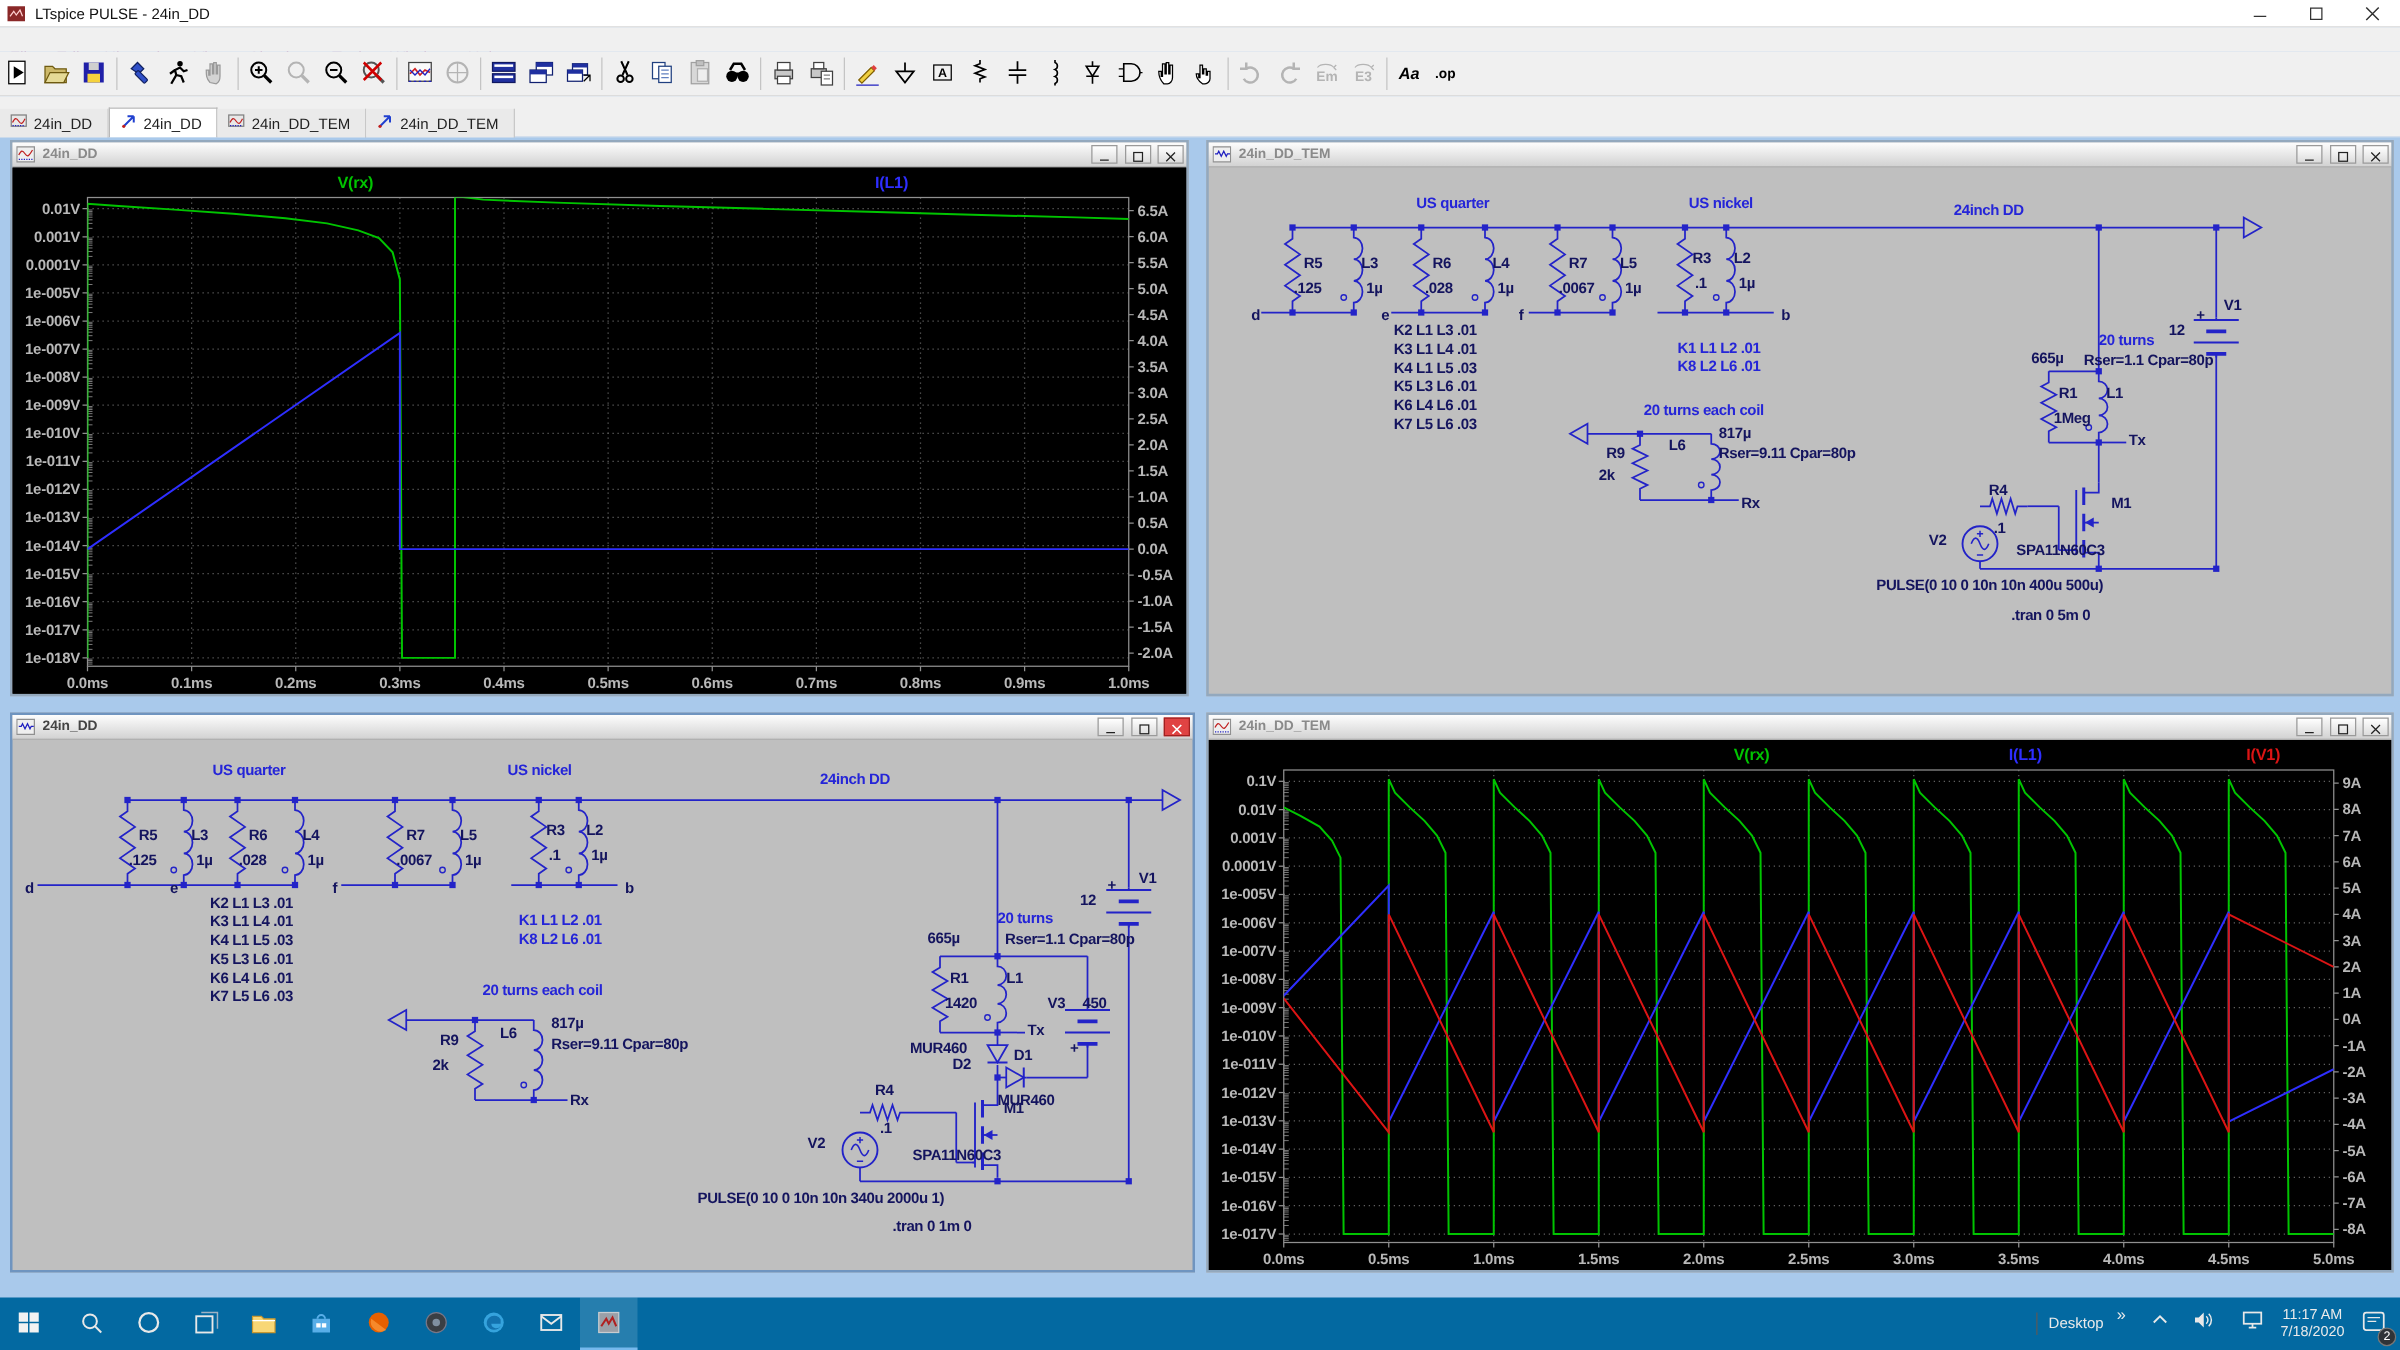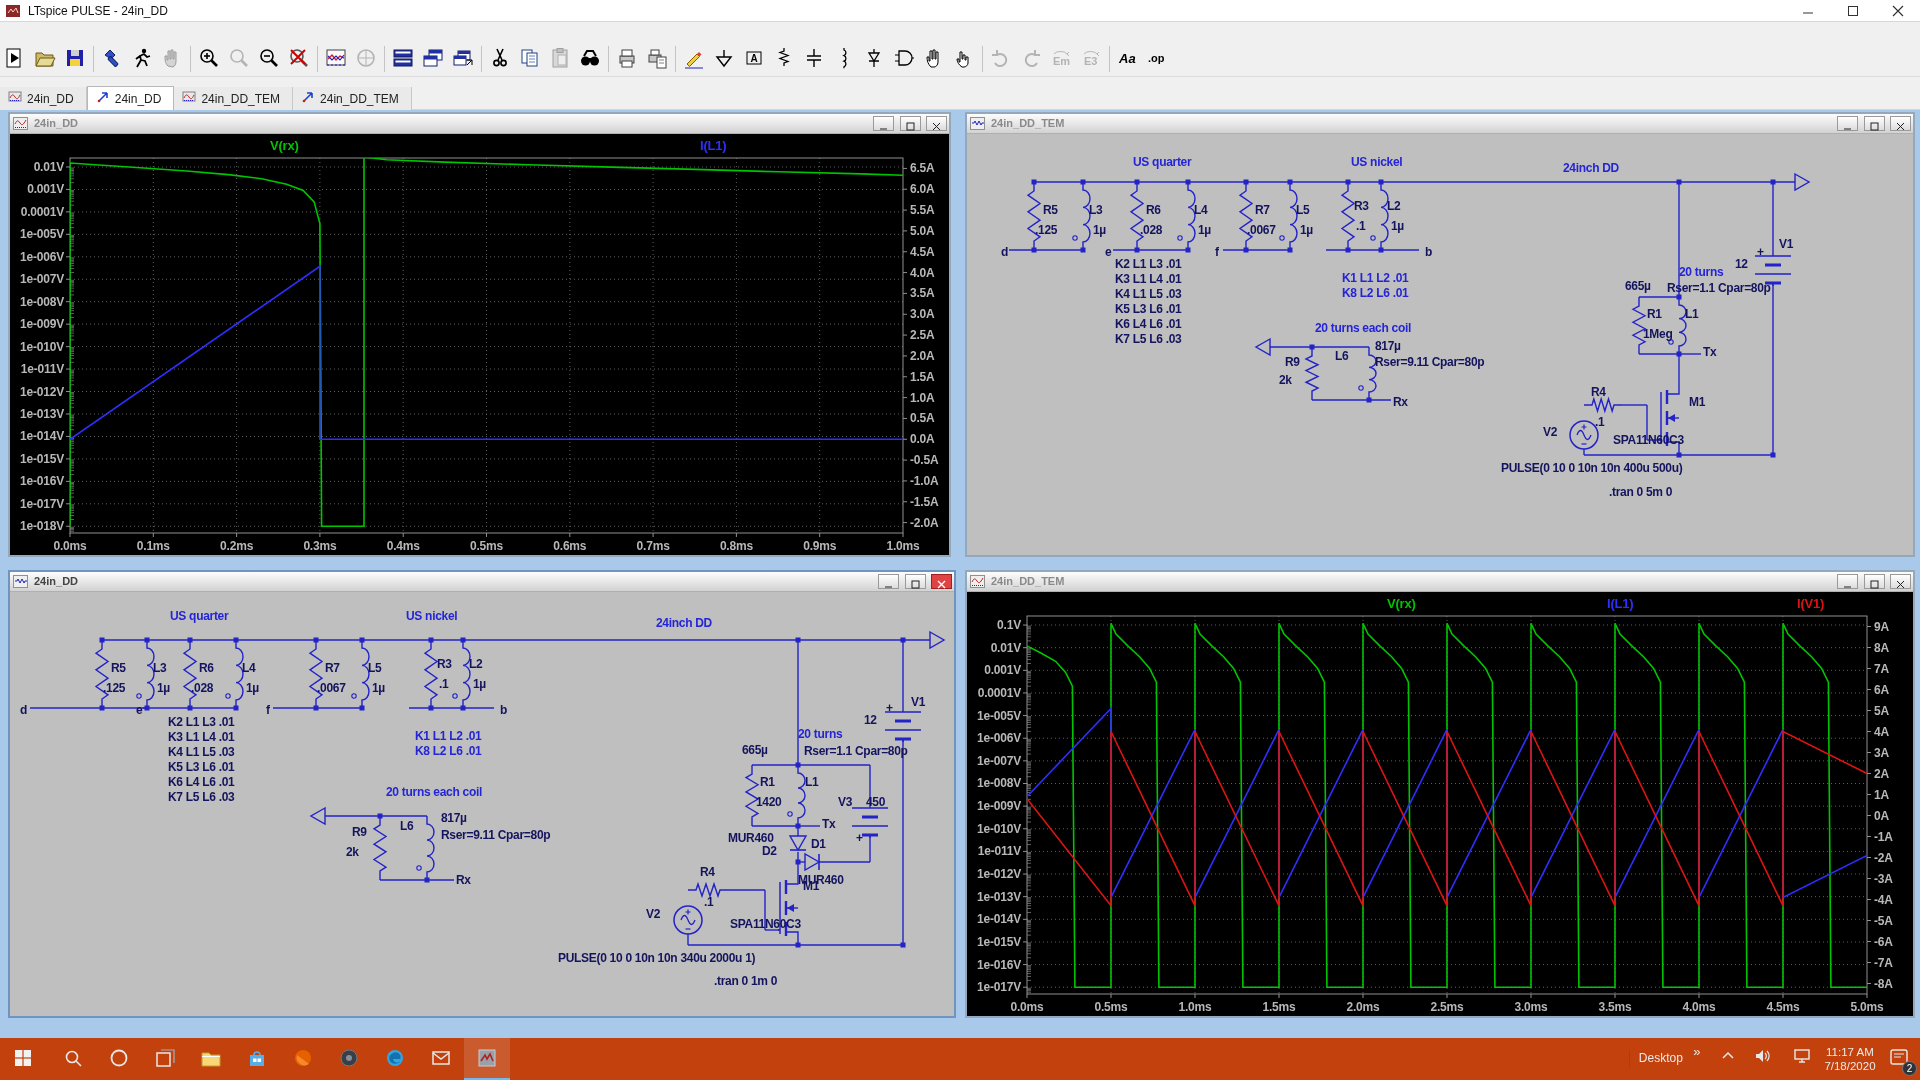--- a/index.html
+++ b/index.html
@@ -30,21 +30,21 @@
   .cbtn { display:inline-block; width:21px; height:15px; background:linear-gradient(#fff,#dcdcdc); border:1px solid #9a9a9a; text-align:center; vertical-align:top; margin-left:1px; }
   .cbtn svg { margin-top:2px; }
   .cbtn.close-red { background:#e04343; border-color:#a02020; }
   .ccontent { position:absolute; left:0; top:20px; right:0; bottom:0; }
   .plotbg { background:#000; }
   .plt text { font:bold 12px "Liberation Sans", sans-serif; fill:#b8b8b8; letter-spacing:-0.2px; }
   .plt .legend { font:bold 13px "Liberation Sans", sans-serif; }
   .sch text { font:bold 12px "Liberation Sans", sans-serif; letter-spacing:-0.3px; }
   .sch text.b { fill:#2525d8; }
   .sch text.d { fill:#14145e; }
-  #taskbar { position:absolute; left:0; top:1038px; width:1920px; height:42px; background:#c2410c; }
+  #taskbar { position:absolute; left:0; top:1038px; width:1920px; height:42px; background:#0369a1; }
   .tkbtn { display:inline-block; width:46px; height:42px; text-align:center; }
   .tkbtn svg { margin-top:10px; }
   .tkbtn.active { background:rgba(255,255,255,0.14); box-shadow:inset 0 -2px 0 #76b9ed; }
   #tray { position:absolute; right:0; top:0; height:42px; }
   .trayitem { display:inline-block; vertical-align:top; color:#eaeaea; }
   #tray-desktop { font-size:12px; margin-top:13px; }
   #tray-chev { font-size:13px; margin:6px 8px 0 6px; }
   #clock { font-size:11.5px; text-align:center; line-height:14px; margin-top:7px; }
   .trayico { margin-top:10px; padding:0 7px; }
   #notif { position:relative; margin:10px 10px 0 8px; }

